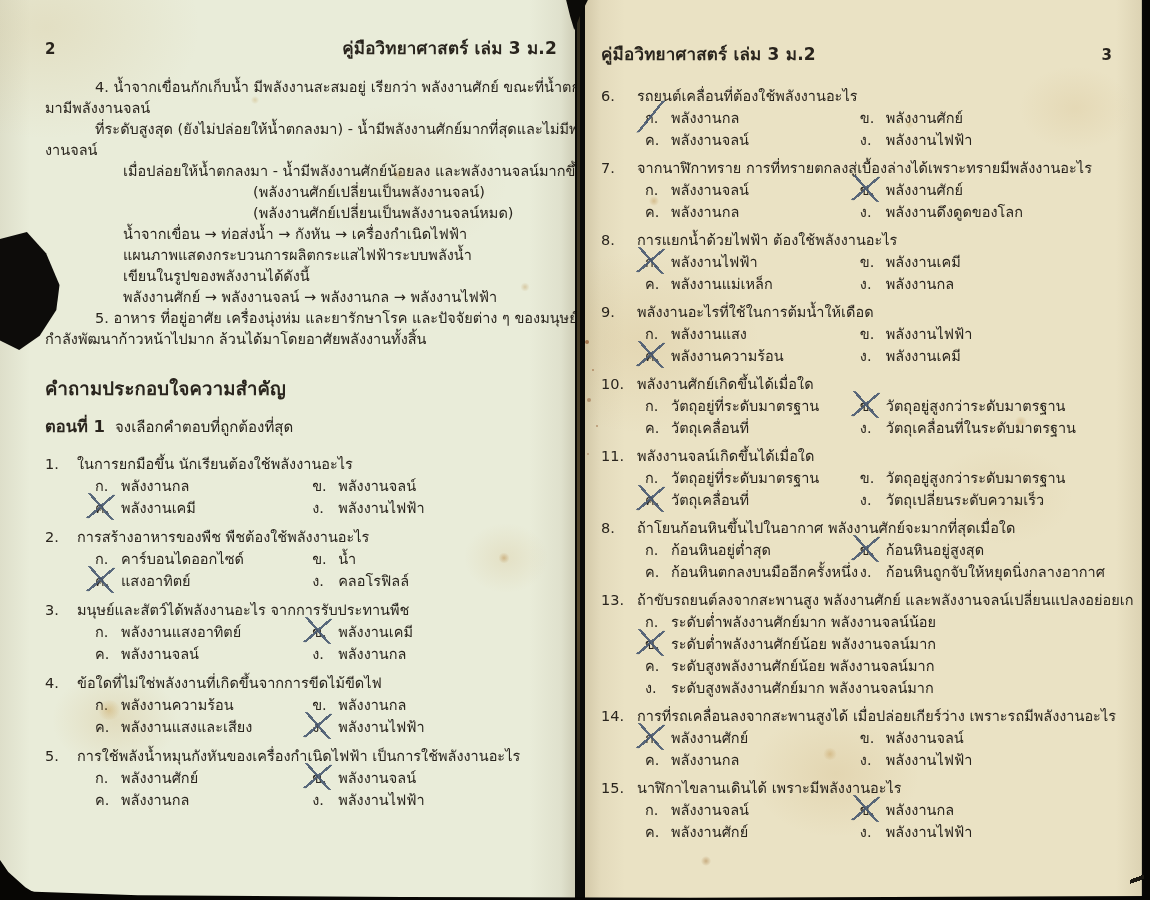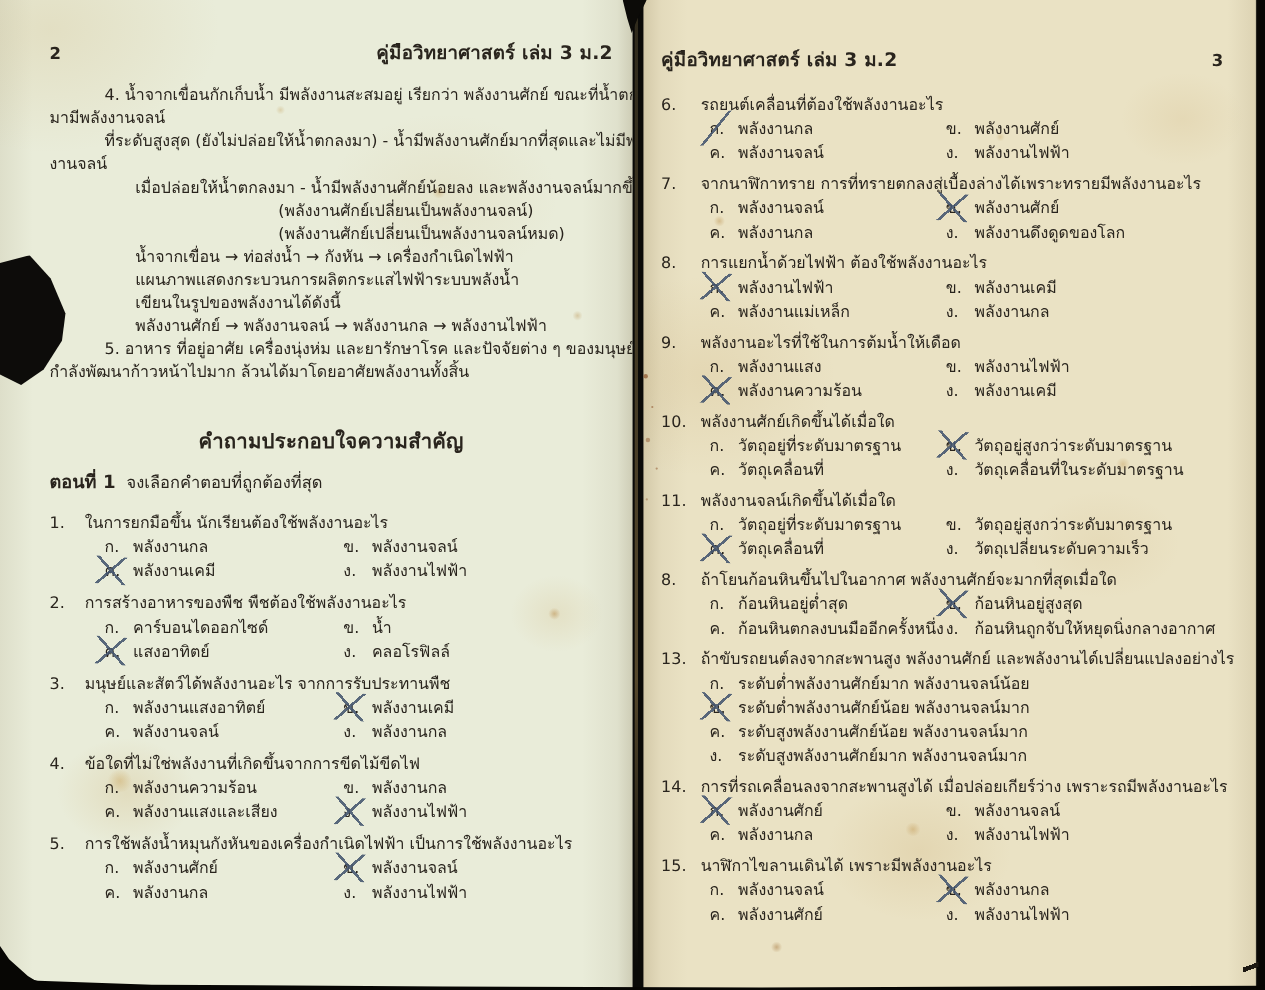--- a/index.html
+++ b/index.html
@@ -105,21 +105,21 @@
   .pageno{font-size:15px;}
 
   .intro{margin-top:16px;font-size:14.5px;}
   .intro-line{height:21px;line-height:21px;white-space:nowrap;}
   .ind-0{padding-left:0;}
   .ind-1{padding-left:50px;}
   .ind-2{padding-left:78px;}
   .ind-4{padding-left:138px;}
   .ind-5{padding-left:208px;}
 
-  .section-heading{margin-top:36px;font-size:18.5px;font-weight:bold;letter-spacing:.2px;text-align:center;}
+  .section-heading{margin-top:24px;font-size:18.5px;font-weight:bold;letter-spacing:.2px;}
   .part-line{margin-top:10px;font-size:15px;}
   .part-label{font-weight:bold;font-size:16.5px;margin-right:10px;}
 
   .questions{margin-top:14px;}
   .page-right .questions{margin-top:18px;}
   .question{margin-bottom:7px;font-size:14.5px;}
   .page-right .question{margin-bottom:6px;}
   .q-line{display:flex;line-height:22px;white-space:nowrap;}
   .q-num{flex:0 0 32px;}
   .page-right .q-num{flex:0 0 36px;}
@@ -473,21 +473,21 @@
               </div>
               <div class="choice">
                 <span class="choice-label">ง.</span>
                 <span class="choice-text">ก้อนหินถูกจับให้หยุดนิ่งกลางอากาศ</span>
               </div>
             </div>
           </div>
           <div class="question">
             <div class="q-line">
               <span class="q-num">13.</span>
-              <span class="q-text">ถ้าขับรถยนต์ลงจากสะพานสูง พลังงานศักย์ และพลังงานได์เปลี่ยนแปลงอย่างไร</span>
+              <span class="q-text">ถ้าขับรถยนต์ลงจากสะพานสูง พลังงานศักย์ และพลังงานจลน์เปลี่ยนแปลงอย่อยเก</span>
             </div>
             <div class="choices one-col">
               <div class="choice">
                 <span class="choice-label">ก.</span>
                 <span class="choice-text">ระดับต่ำพลังงานศักย์มาก พลังงานจลน์น้อย</span>
               </div>
               <div class="choice">
                 <span class="choice-label">ข.<span class="amark x"></span></span>
                 <span class="choice-text">ระดับต่ำพลังงานศักย์น้อย พลังงานจลน์มาก</span>
               </div>

